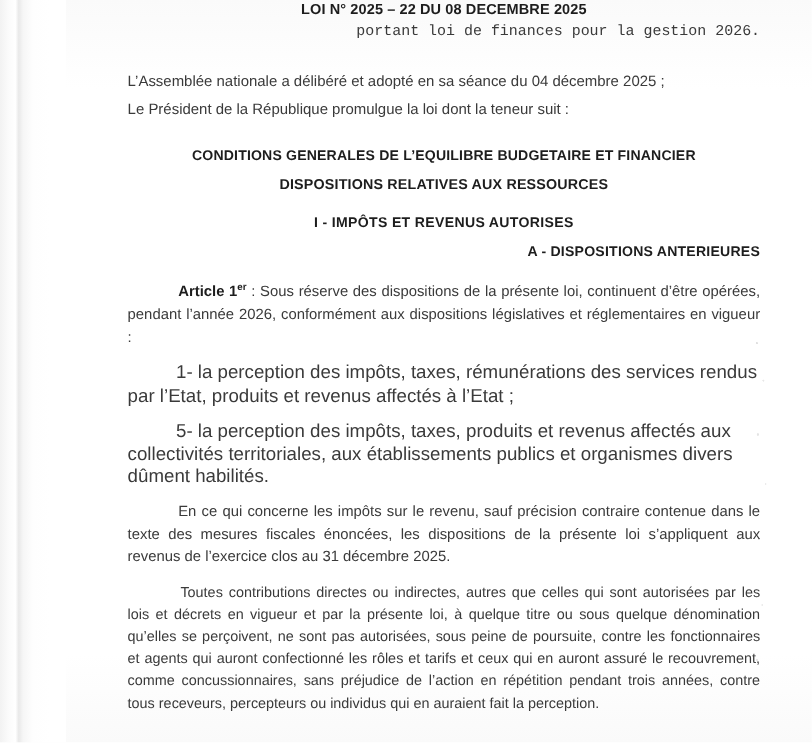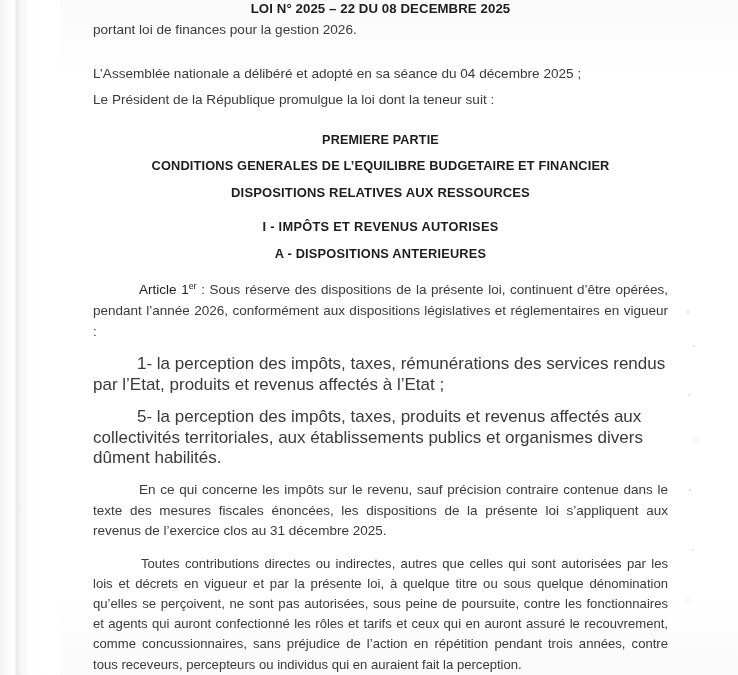--- a/index.html
+++ b/index.html
@@ -46,21 +46,21 @@
       radial-gradient(circle at 5px 95px, #a8a8a8 0.9px, transparent 1.3px),
       radial-gradient(circle at 12px 140px, #bdbdbd 0.7px, transparent 1px),
       radial-gradient(circle at 6px 190px, #a0a0a0 0.8px, transparent 1.2px),
       radial-gradient(circle at 9px 250px, #c2c2c2 0.7px, transparent 1px),
       radial-gradient(circle at 4px 300px, #b5b5b5 0.8px, transparent 1.1px);
     pointer-events: none;
   }
 
   .content {
     position: absolute;
-    left: 93px;
+    left: 116px;
     top: 0;
     width: 575px;
     height: 517px;
   }
 
   
   .hdr-title,
   .hdr-sub,
   .intro-line,
   .heading,
@@ -74,25 +74,26 @@
     text-align: center;
     font-weight: bold;
     font-size: 13.2px;
     letter-spacing: .1px;
     line-height: 16px;
     padding-top: 1px;
     color: #1d1d1d;
     white-space: nowrap;
   }
   .hdr-sub {
-    text-align: left;
+    text-align: right;
     font-size: 13.6px;
     line-height: 20px;
     padding-top: 3px;
     color: #3a3a3a;
+    font-family: Liberation Mono, monospace;
   }
 
   
   .intro {
     margin-top: 21px;
   }
   .intro-line {
     font-size: 13.6px;
     line-height: 26px;
     color: #3a3a3a;
@@ -107,21 +108,21 @@
     font-weight: bold;
     color: #1d1d1d;
     letter-spacing: .15px;
     white-space: nowrap;
   }
   .h-premiere   { font-size: 12.6px; line-height: 15px; }
   .h-conditions { font-size: 12.8px; line-height: 15px; margin-top: 10px; }
   .h-titre      { font-size: 12.6px; line-height: 15px; margin-top: 19px; }
   .h-dispo      { font-size: 13px;   line-height: 15px; margin-top: 12px; }
   .h-impots     { font-size: 12.8px; line-height: 15px; margin-top: 19px; letter-spacing: .3px; }
-  .h-anterieures{ font-size: 12.8px; line-height: 15px; margin-top: 12px; letter-spacing: .2px; }
+  .h-anterieures{ font-size: 12.8px; line-height: 15px; margin-top: 12px; letter-spacing: .2px; text-align: right; }
 
   
   .body {
     margin-top: 19px;
   }
   .para {
     font-size: 13.5px;
     line-height: 20.8px;
     text-align: justify;
     text-justify: inter-word;
@@ -130,21 +131,21 @@
   }
   .para + .para { margin-top: 12px; }
   .para .lead { padding-left: 46px; }
   .para.tight { line-height: 20.4px; }
   .para.item  { font-size: 17px; line-height: 20.4px; text-align: left; }
   .para.item .lead { padding-left: 44px; }
   .para.last  { font-size: 13.1px; line-height: 20.2px; }
   .para.last .lead { padding-left: 48px; }
 
   .art-label {
-    font-weight: normal;
+    font-weight: bold;
     color: #1d1d1d;
   }
   .art-label sup {
     font-size: .66em;
     vertical-align: super;
     line-height: 0;
   }
 </style>
 </head>
 <body>
@@ -157,21 +158,20 @@
     <div class="hdr-title">LOI N° 2025 – 22 DU 08 DECEMBRE 2025</div>
 
     <div class="hdr-sub">portant loi de finances pour la gestion 2026.</div>
 
     <div class="intro">
       <div class="intro-line">L’Assemblée nationale a délibéré et adopté en sa séance du 04 décembre 2025 ;</div>
       <div class="intro-line">Le Président de la République promulgue la loi dont la teneur suit :</div>
     </div>
 
     <div class="headings">
-      <div class="heading h-premiere">PREMIERE PARTIE</div>
 
       <div class="heading h-conditions">CONDITIONS GENERALES DE L’EQUILIBRE BUDGETAIRE ET FINANCIER</div>
 
 
       <div class="heading h-dispo">DISPOSITIONS RELATIVES AUX RESSOURCES</div>
 
       <div class="heading h-impots">I -  IMPÔTS ET REVENUS AUTORISES</div>
 
       <div class="heading h-anterieures">A - DISPOSITIONS ANTERIEURES</div>
     </div>

